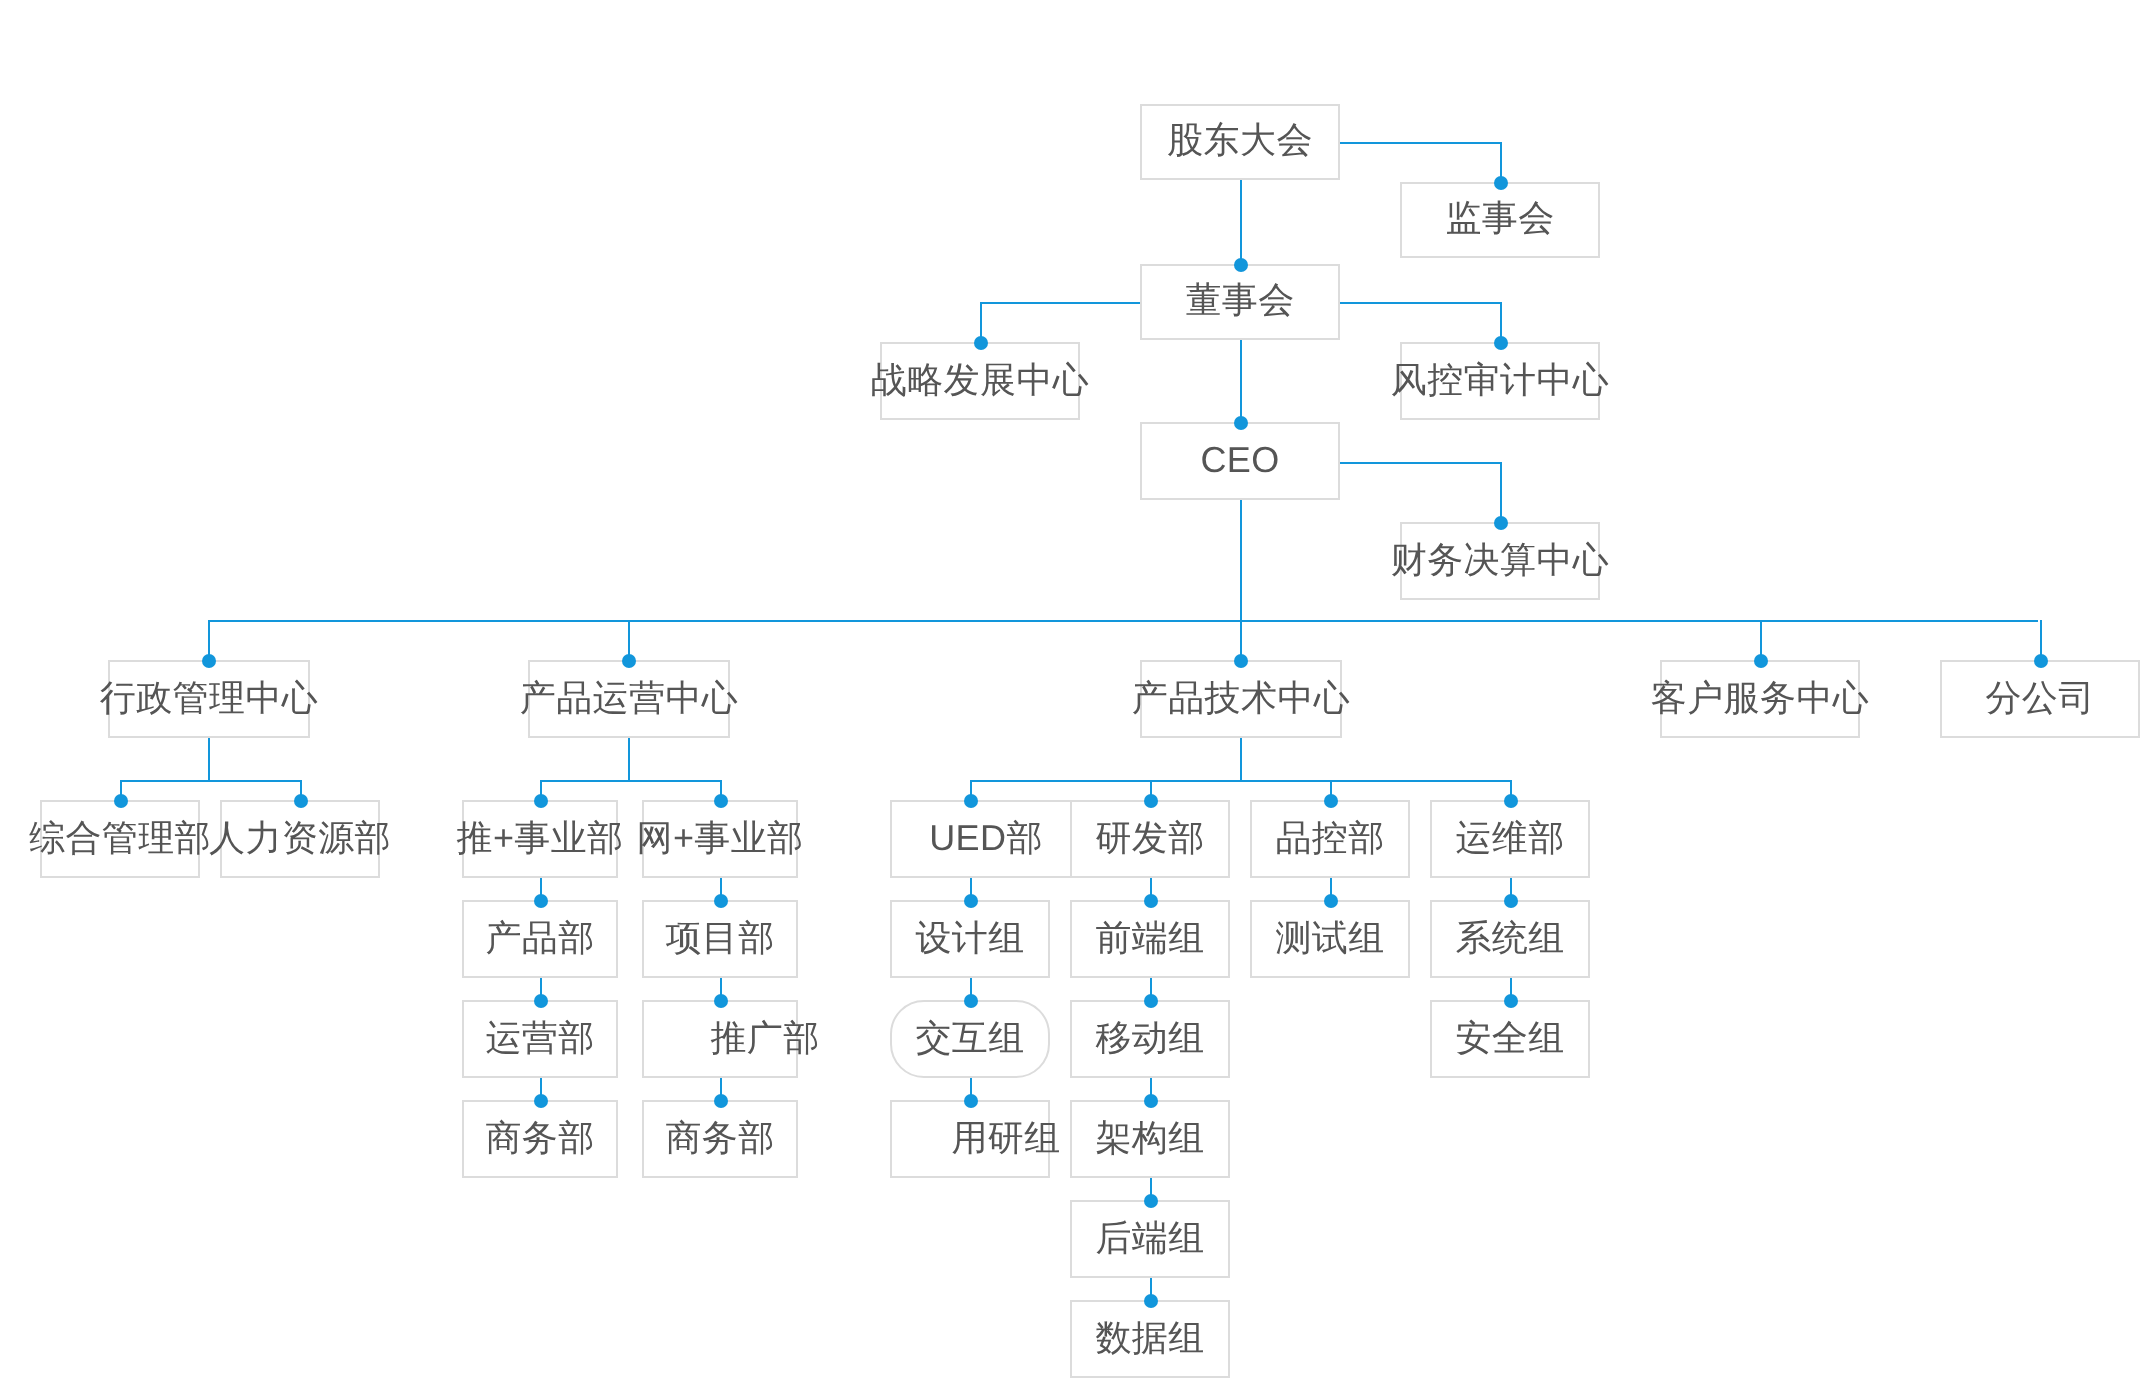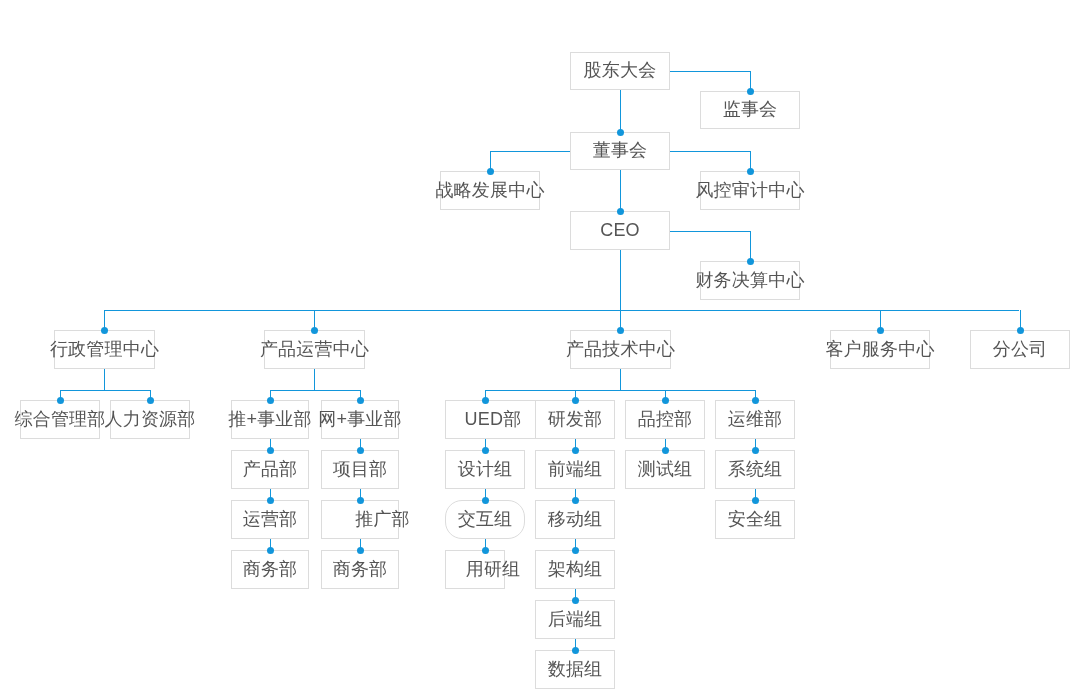--- a/index.html
+++ b/index.html
@@ -115,21 +115,21 @@
       <div class="node" style="left: 231px; top: 450px; width: 78px; height: 39px;">产品部</div>
       <div class="node" style="left: 231px; top: 500px; width: 78px; height: 39px;">运营部</div>
       <div class="node" style="left: 231px; top: 550px; width: 78px; height: 39px;">商务部</div>
       <div class="node" style="left: 321px; top: 400px; width: 78px; height: 39px;">网+事业部</div>
       <div class="node" style="left: 321px; top: 450px; width: 78px; height: 39px;">项目部</div>
       <div class="node" style="left: 321px; top: 500px; width: 78px; height: 39px; padding-left: 45px;">推广部</div>
       <div class="node" style="left: 321px; top: 550px; width: 78px; height: 39px;">商务部</div>
       <div class="node" style="left: 445px; top: 400px; width: 96px; height: 39px;">UED部</div>
       <div class="node" style="left: 445px; top: 450px; width: 80px; height: 39px;">设计组</div>
       <div class="node" style="left: 445px; top: 500px; width: 80px; height: 39px; border-radius: 17px;">交互组</div>
-      <div class="node" style="left: 445px; top: 550px; width: 60px; height: 39px; padding-left: 36px;">用研组</div>
+      <div class="node" style="left: 445px; top: 550px; width: 80px; height: 39px; padding-left: 36px;">用研组</div>
       <div class="node" style="left: 535px; top: 400px; width: 80px; height: 39px;">研发部</div>
       <div class="node" style="left: 535px; top: 450px; width: 80px; height: 39px;">前端组</div>
       <div class="node" style="left: 535px; top: 500px; width: 80px; height: 39px;">移动组</div>
       <div class="node" style="left: 535px; top: 550px; width: 80px; height: 39px;">架构组</div>
       <div class="node" style="left: 535px; top: 600px; width: 80px; height: 39px;">后端组</div>
       <div class="node" style="left: 535px; top: 650px; width: 80px; height: 39px;">数据组</div>
       <div class="node" style="left: 625px; top: 400px; width: 80px; height: 39px;">品控部</div>
       <div class="node" style="left: 625px; top: 450px; width: 80px; height: 39px;">测试组</div>
       <div class="node" style="left: 715px; top: 400px; width: 80px; height: 39px;">运维部</div>
       <div class="node" style="left: 715px; top: 450px; width: 80px; height: 39px;">系统组</div>

